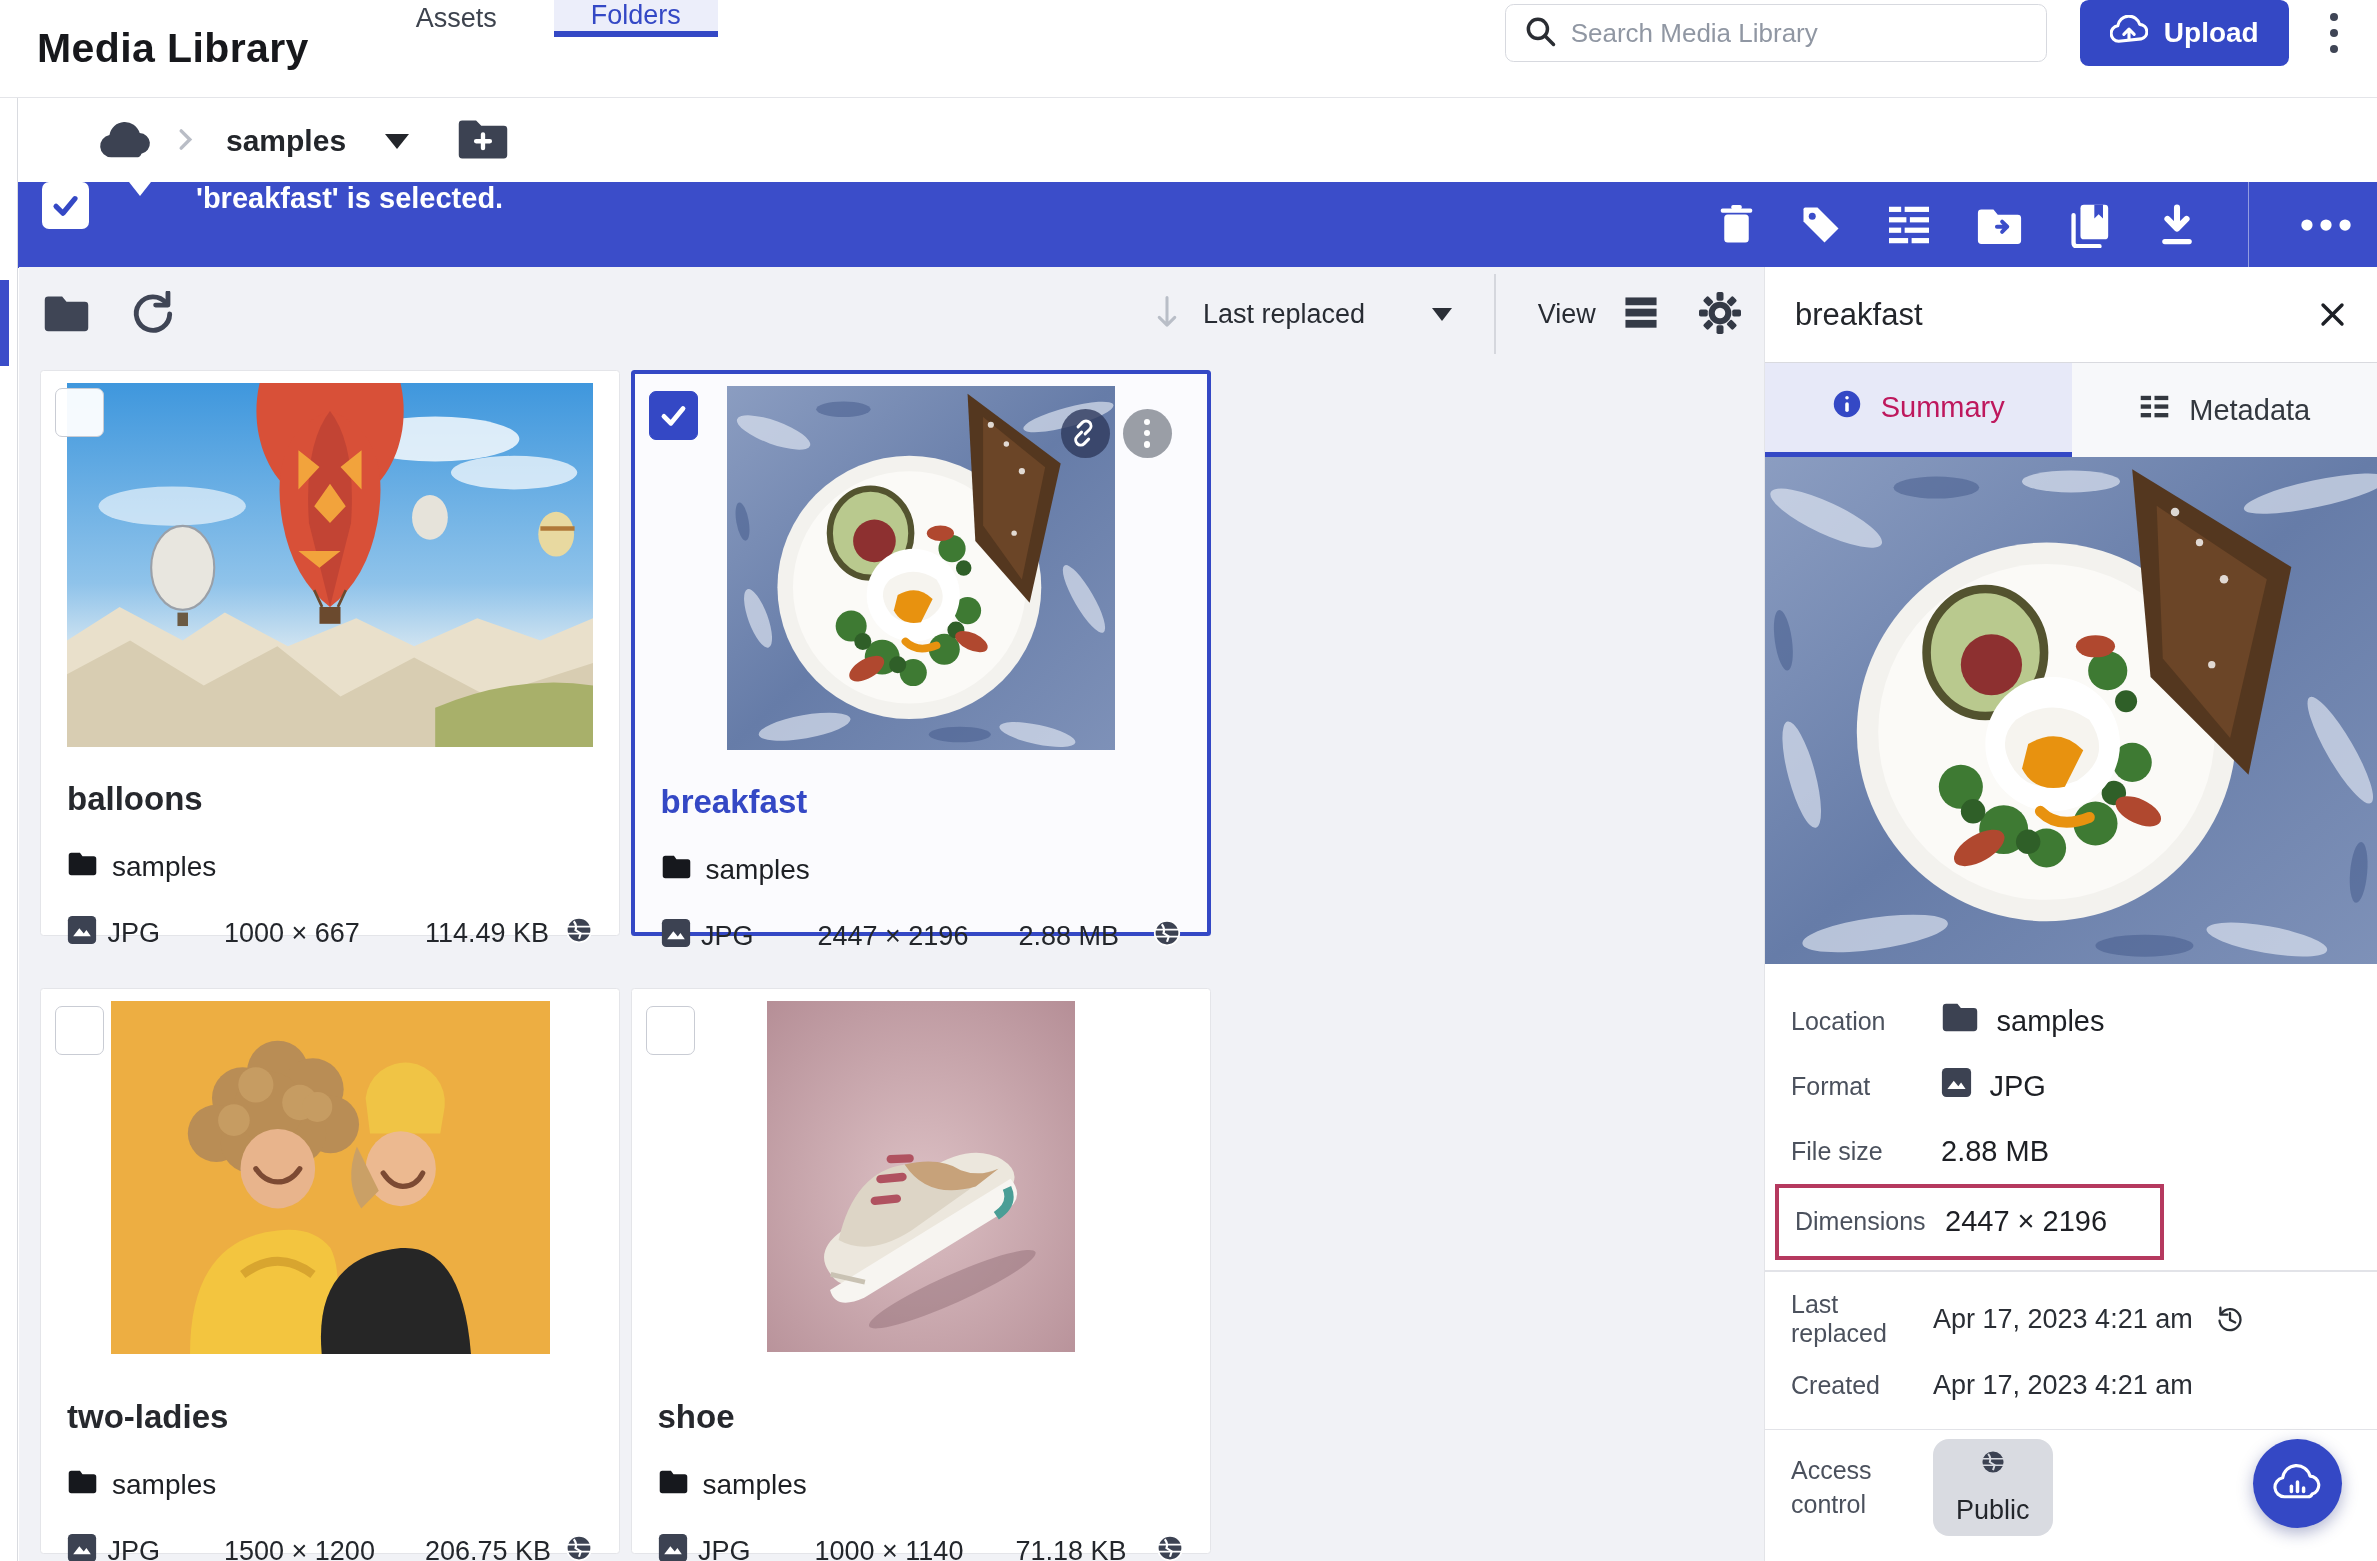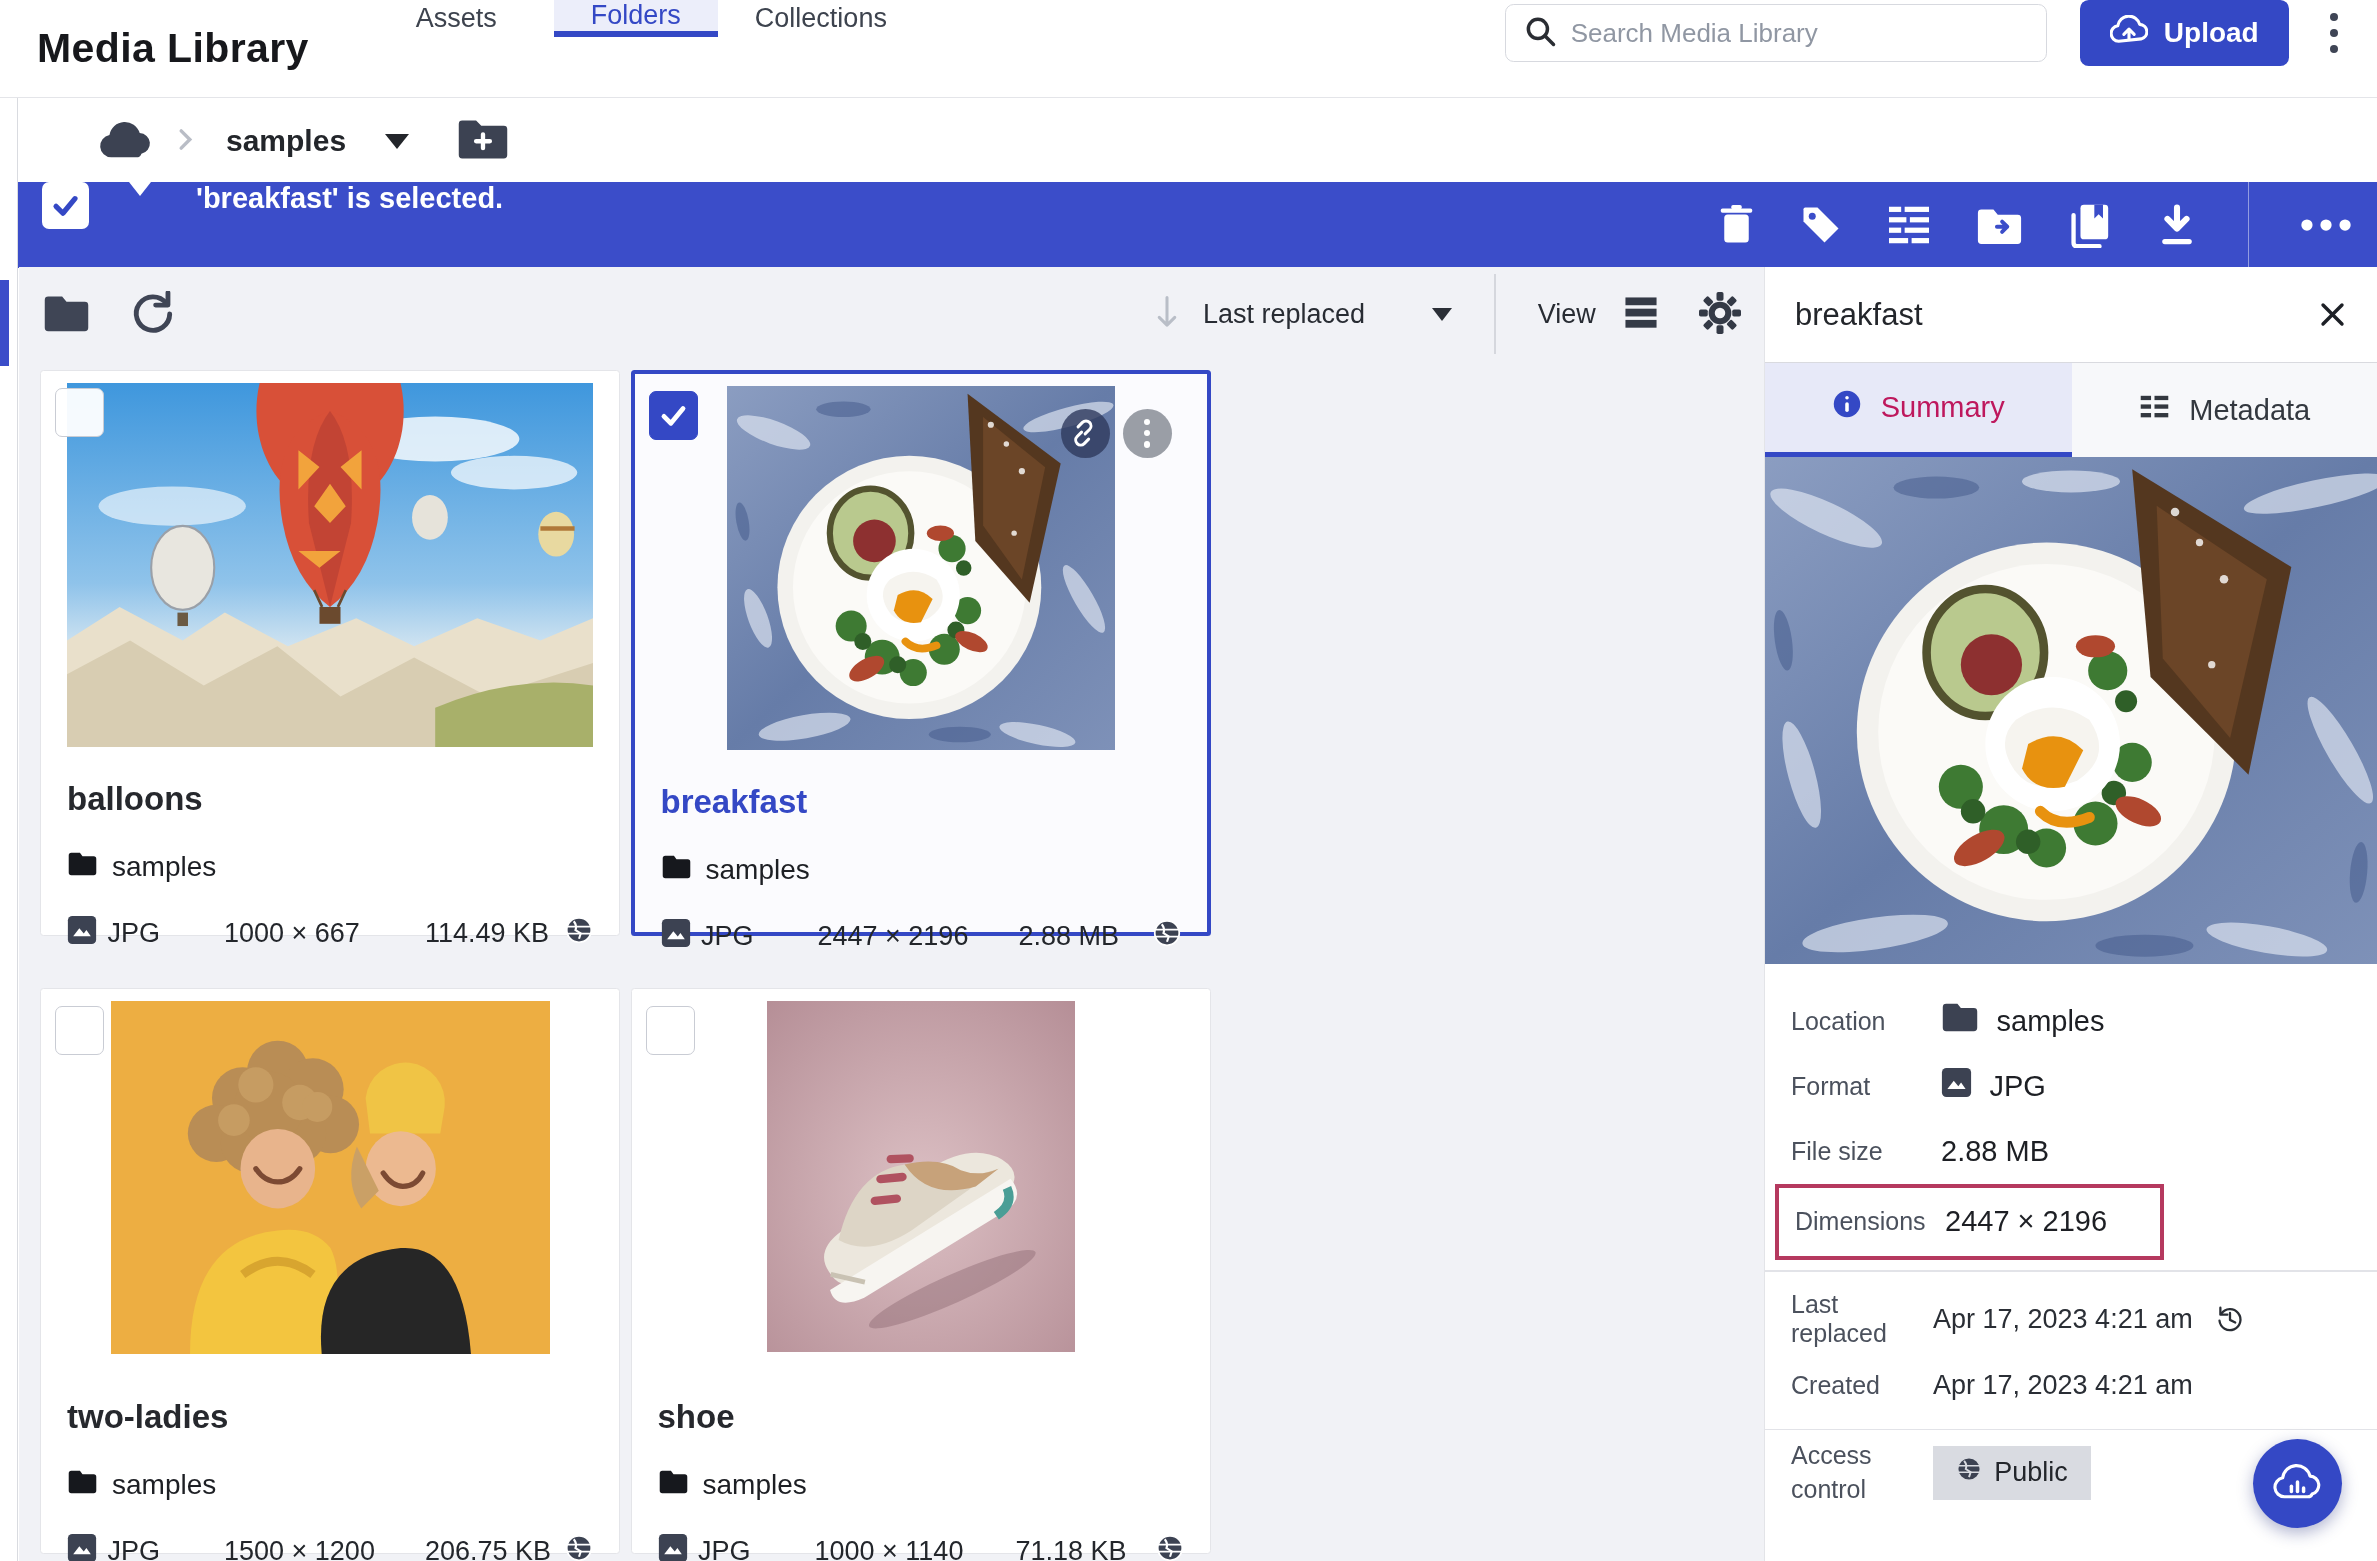--- a/index.html
+++ b/index.html
@@ -106,35 +106,34 @@
   .detail-label { width:150px; font-size:25px; color:#4b515d; flex:none; }
   .detail-value { font-size:29px; color:#1d1f24; display:flex; align-items:center; gap:17.5px; }
   .hl-box { border:4.4px solid #b5395f; padding:5.2px 15.7px; margin-left:-15.7px; width:389px; }
   .panel-divider { height:1.7px; background:#e2e3e8; margin-top:10.5px; }
   .date-row { display:flex; align-items:center; padding:0 26px; height:66px; }
   .date-label { width:142px; font-size:25px; color:#4b515d; flex:none; }
   .date-value { font-size:27px; color:#2a2e35; }
   .date-row .hist { margin-left:23px; display:flex; }
   .access-row { display:flex; align-items:center; padding:8.7px 26px 0 26px; }
   .access-label { width:142px; font-size:25px; color:#4b515d; line-height:1.35; flex:none; }
-  .badge { background:#d9dbe1; border-radius:0; padding:10.5px 23px; font-size:27px; color:#23262b;
-    display:flex; align-items:center; gap:12.2px; }
+  .badge { background:#d9dbe1; border-radius:16px; padding:10.5px 23px; font-size:27px; color:#23262b;
+    display:flex; align-items:center; gap:12.2px;flex-direction:column; }
   .fab { position:absolute; left:2253px; top:1439px; width:89px; height:89px; border-radius:50%;
     background:#3448c5; box-shadow:0 5.2px 15.7px rgba(30,40,120,.35); display:flex;
     align-items:center; justify-content:center; cursor:pointer; }
 </style>
 </head>
 <body>
 
 <div class="header">
   <div class="app-title">Media Library</div>
   <div class="nav-tabs">
     <div class="nav-tab">Assets</div>
     <div class="nav-tab active">Folders</div>
-    <div class="nav-tab">Collections</div>
   </div>
   <div class="header-right">
     <div class="search-box">
       <span>
         <svg width="33" height="33" viewBox="0 0 38 38">
             <circle cx="16" cy="16" r="11" fill="none" stroke="#2a2d33" stroke-width="4"></circle>
             <line x1="24" y1="24" x2="34" y2="34" stroke="#2a2d33" stroke-width="4" stroke-linecap="round"></line>
           </svg>
       </span>
       <input type="text" placeholder="Search Media Library" style="">

